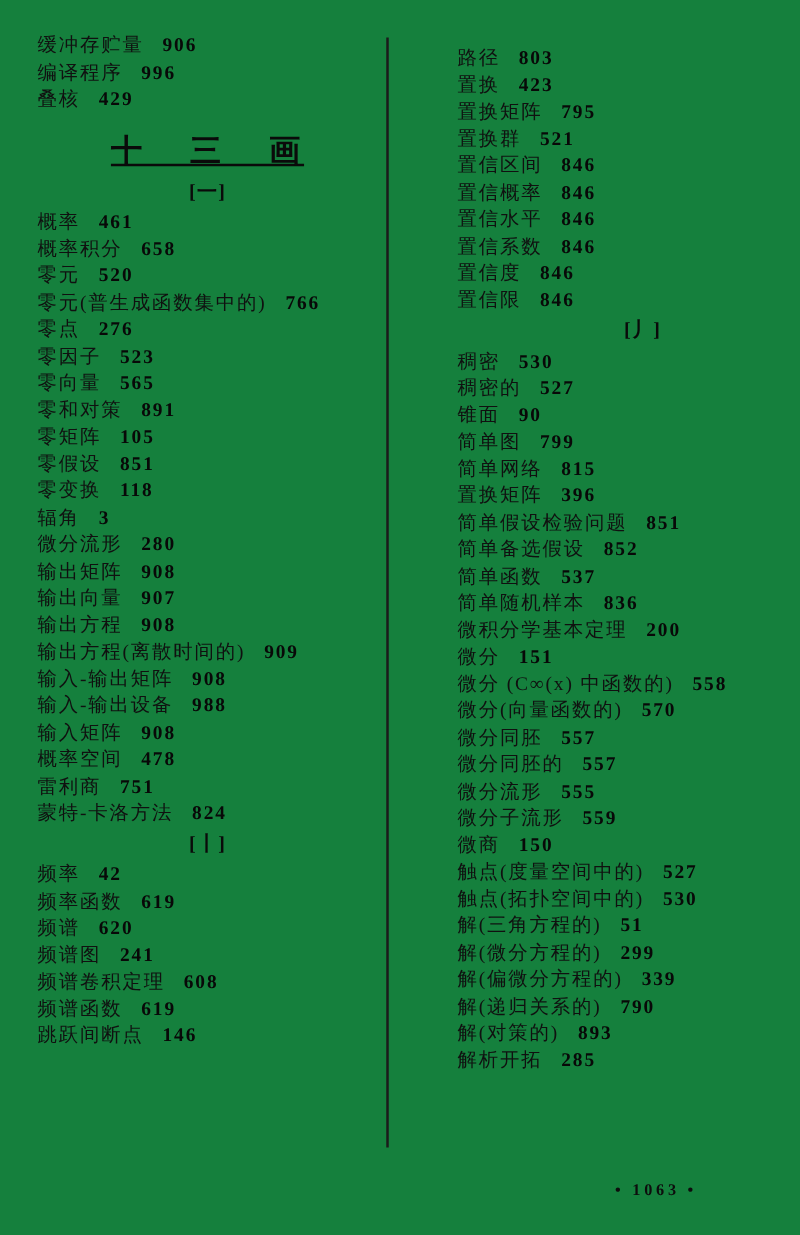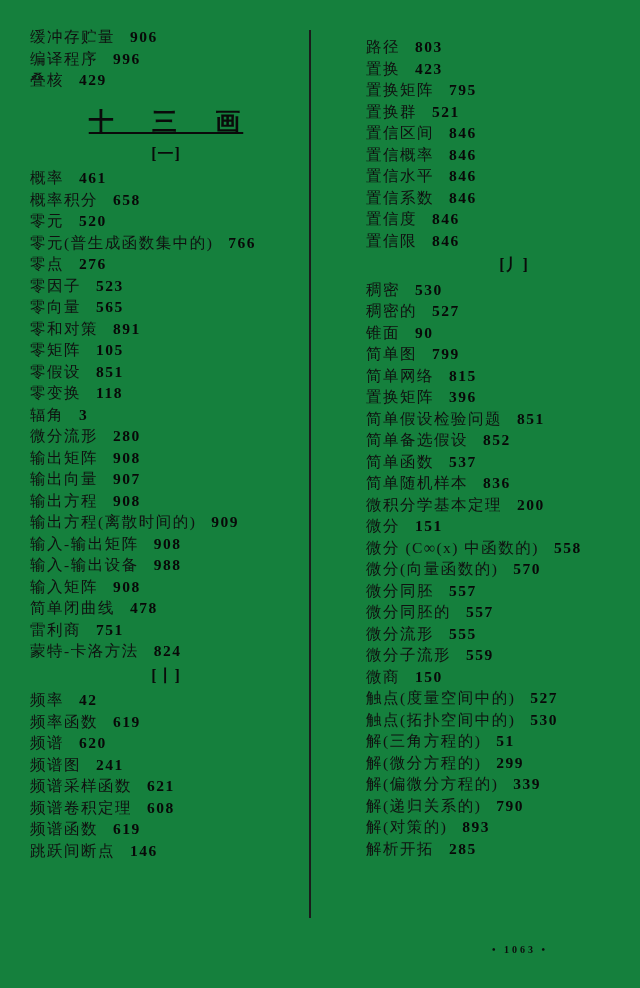--- a/index.html
+++ b/index.html
@@ -57,21 +57,21 @@
     font-size:16px;
     font-weight:700;
     line-height:21.5px;
     letter-spacing:1px;
     margin:3px 0 3px 0;
     color:#0a0a0a;
   }
   .footer{
     position:absolute;
     left:492px;top:944px;
-    font-size:10px;
+    font-size:13px;
     font-weight:700;
     letter-spacing:3px;
     color:#0d0d0d;
   }
 </style>
 </head>
 <body>
 
 <div class="page">
   <div class="divider"></div>
@@ -94,29 +94,28 @@
       <div class="row entry"><span class="term">零变换</span><span class="pageno">118</span></div>
       <div class="row entry"><span class="term">辐角</span><span class="pageno">3</span></div>
       <div class="row entry"><span class="term">微分流形</span><span class="pageno">280</span></div>
       <div class="row entry"><span class="term">输出矩阵</span><span class="pageno">908</span></div>
       <div class="row entry"><span class="term">输出向量</span><span class="pageno">907</span></div>
       <div class="row entry"><span class="term">输出方程</span><span class="pageno">908</span></div>
       <div class="row entry"><span class="term">输出方程(离散时间的)</span><span class="pageno">909</span></div>
       <div class="row entry"><span class="term">输入-输出矩阵</span><span class="pageno">908</span></div>
       <div class="row entry"><span class="term">输入-输出设备</span><span class="pageno">988</span></div>
       <div class="row entry"><span class="term">输入矩阵</span><span class="pageno">908</span></div>
-      <div class="row entry"><span class="term">简单闭曲线</span><span class="pageno">478</span></div>
+      <div class="row entry"><span class="term">概率空间</span><span class="pageno">478</span></div>
       <div class="row entry"><span class="term">雷利商</span><span class="pageno">751</span></div>
       <div class="row entry"><span class="term">蒙特-卡洛方法</span><span class="pageno">824</span></div>
       <div class="row subheader">[丨]</div>
       <div class="row entry"><span class="term">频率</span><span class="pageno">42</span></div>
       <div class="row entry"><span class="term">频率函数</span><span class="pageno">619</span></div>
       <div class="row entry"><span class="term">频谱</span><span class="pageno">620</span></div>
       <div class="row entry"><span class="term">频谱图</span><span class="pageno">241</span></div>
-      <div class="row entry"><span class="term">频谱采样函数</span><span class="pageno">621</span></div>
       <div class="row entry"><span class="term">频谱卷积定理</span><span class="pageno">608</span></div>
       <div class="row entry"><span class="term">频谱函数</span><span class="pageno">619</span></div>
       <div class="row entry"><span class="term">跳跃间断点</span><span class="pageno">146</span></div>
     </div>
   <div class="col col-right">
       <div class="row entry"><span class="term">路径</span><span class="pageno">803</span></div>
       <div class="row entry"><span class="term">置换</span><span class="pageno">423</span></div>
       <div class="row entry"><span class="term">置换矩阵</span><span class="pageno">795</span></div>
       <div class="row entry"><span class="term">置换群</span><span class="pageno">521</span></div>
       <div class="row entry"><span class="term">置信区间</span><span class="pageno">846</span></div>

